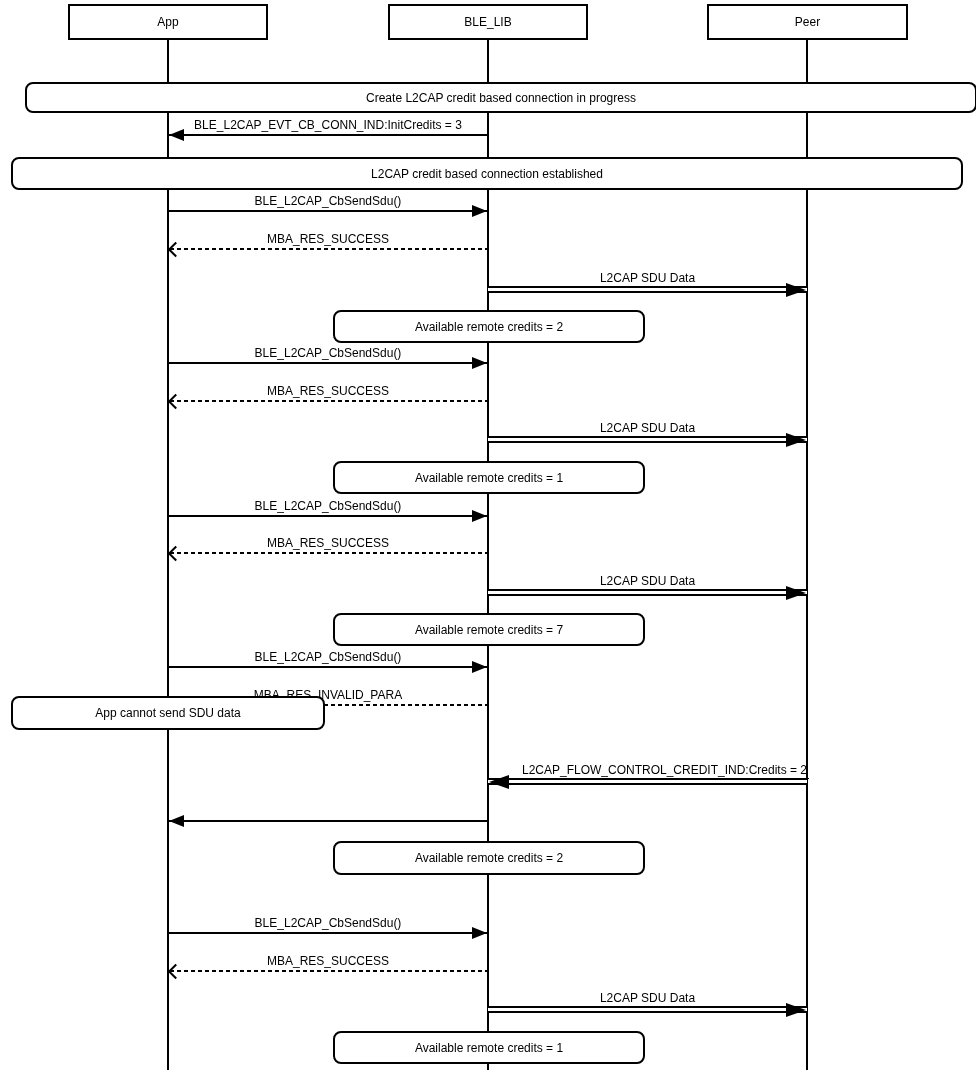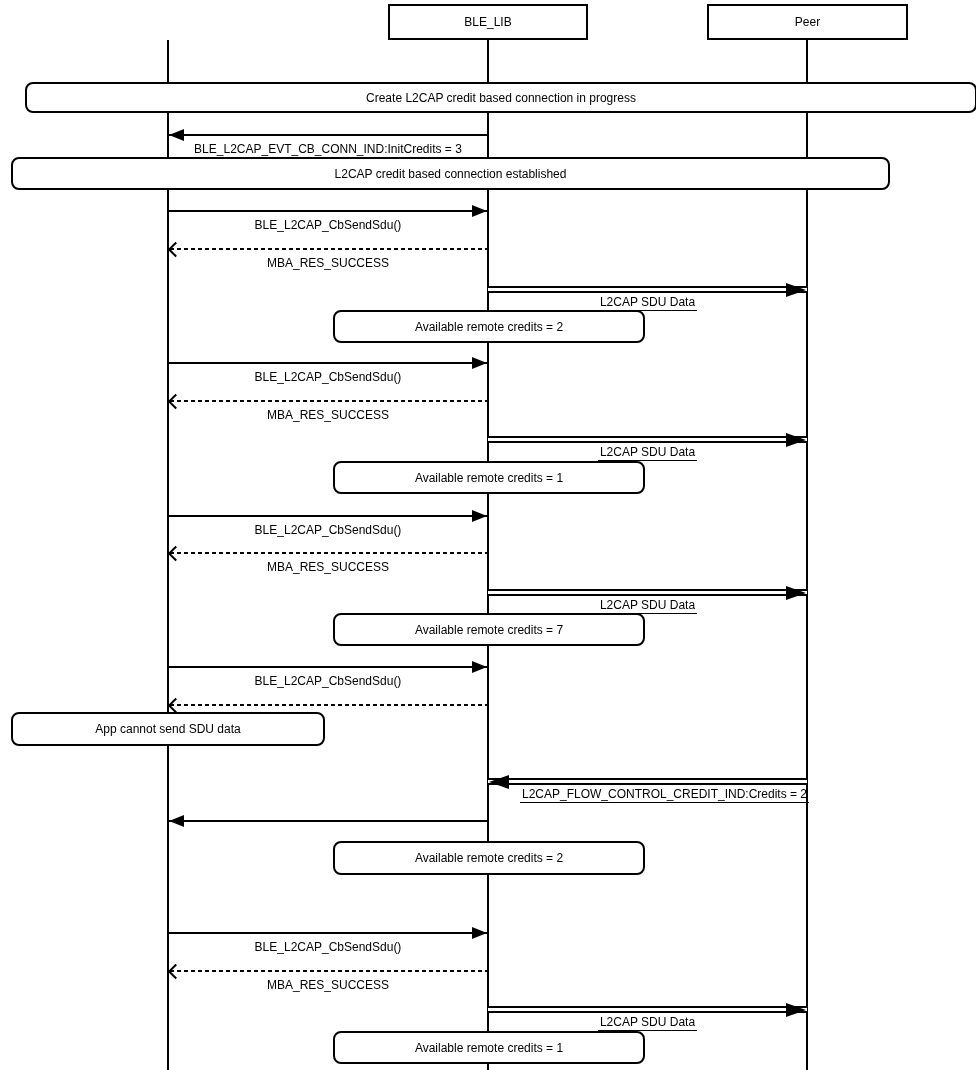--- a/index.html
+++ b/index.html
@@ -18,21 +18,21 @@
     box-sizing:border-box;display:flex;align-items:center;justify-content:center;
     font-size:12px;z-index:3;white-space:nowrap;
   }
   .note{
     position:absolute;border:2px solid #000;border-radius:8px;background:#fff;
     box-sizing:border-box;display:flex;align-items:center;justify-content:center;
     font-size:12px;z-index:3;white-space:nowrap;
   }
   .msg-label{
     position:absolute;height:17px;display:flex;align-items:flex-end;justify-content:center;
-    font-size:12px;white-space:nowrap;z-index:2;margin-top:24px;
+    font-size:12px;white-space:nowrap;z-index:2;
   }
   .msg-label span{display:inline-block;padding:0 2px;line-height:15px;}
   .msg-label.underlined span{border-bottom:1px solid #000;}
   .line-solid{position:absolute;height:0;border-top:2px solid #000;z-index:1;}
   .line-dashed{
     position:absolute;height:2px;z-index:1;
     background:repeating-linear-gradient(90deg,#000 0 4px,transparent 4px 7px);
   }
   .line-double{
     position:absolute;height:3px;border-top:2px solid #000;border-bottom:2px solid #000;
@@ -46,32 +46,35 @@
   .head.open-left{
     width:9px;height:9px;border-top:2px solid #000;border-left:2px solid #000;
     transform:rotate(-45deg);transform-origin:50% 50%;
   }
 </style>
 </head>
 <body>
 
 <div id="canvas">
     <div class="lifeline" style="left: 167px; top: 40px; height: 1030px;"></div>
+    <div class="actor-box" style="left: 68px; width: 200px;">
+      <span>App</span>
+    </div>
     <div class="lifeline" style="left: 487px; top: 40px; height: 1030px;"></div>
     <div class="actor-box" style="left: 388px; width: 200px;">
       <span>BLE_LIB</span>
     </div>
     <div class="lifeline" style="left: 806px; top: 40px; height: 1030px;"></div>
     <div class="actor-box" style="left: 707px; width: 201px;">
       <span>Peer</span>
     </div>
     <div class="banner" style="left: 25px; top: 82px; width: 952px; height: 31px;">
       <span>Create L2CAP credit based connection in progress</span>
     </div>
-    <div class="banner" style="left: 11px; top: 157px; width: 879px; height: 33px; text-align: center;">
+    <div class="banner" style="left: 11px; top: 157px; width: 952px; height: 33px; text-align: center;">
       <span>L2CAP credit based connection established</span>
     </div>
     <div class="msg-label" style="left: 168px; width: 320px; top: 116px;">
       <span>BLE_L2CAP_EVT_CB_CONN_IND:InitCredits = 3</span>
     </div>
     <div class="line-solid" style="left: 168px; width: 320px; top: 134px;"></div>
     <div class="head solid-left" style="left: 169px; top: 129px;"></div>
     <div class="msg-label" style="left: 168px; width: 320px; top: 192px;">
       <span>BLE_L2CAP_CbSendSdu()</span>
     </div>
@@ -115,20 +118,23 @@
     <div class="msg-label underlined" style="left: 488px; width: 319px; top: 573px;">
       <span>L2CAP SDU Data</span>
     </div>
     <div class="line-double" style="left: 488px; width: 319px; top: 589px;"></div>
     <div class="head double-right" style="left: 786px; top: 586px;"></div>
     <div class="msg-label" style="left: 168px; width: 320px; top: 648px;">
       <span>BLE_L2CAP_CbSendSdu()</span>
     </div>
     <div class="line-solid" style="left: 168px; width: 320px; top: 666px;"></div>
     <div class="head solid-right" style="left: 472px; top: 661px;"></div>
+    <div class="msg-label" style="left: 168px; width: 320px; top: 686px;">
+      <span>MBA_RES_INVALID_PARA</span>
+    </div>
     <div class="line-dashed" style="left: 170px; width: 318px; top: 704px;"></div>
     <div class="head open-left" style="left: 170px; top: 700px;"></div>
     <div class="msg-label underlined" style="left: 488px; width: 353px; top: 762px;">
       <span>L2CAP_FLOW_CONTROL_CREDIT_IND:Credits = 2</span>
     </div>
     <div class="line-double" style="left: 488px; width: 319px; top: 778px;"></div>
     <div class="head double-left" style="left: 489px; top: 775px;"></div>
     <div class="line-solid" style="left: 168px; width: 320px; top: 820px;"></div>
     <div class="head solid-left" style="left: 169px; top: 815px;"></div>
     <div class="msg-label" style="left: 168px; width: 320px; top: 914px;">
@@ -148,21 +154,21 @@
     <div class="head double-right" style="left: 786px; top: 1003px;"></div>
     <div class="note" style="left: 333px; top: 310px; width: 312px; height: 33px;">
       <span>Available remote credits = 2</span>
     </div>
     <div class="note" style="left: 333px; top: 461px; width: 312px; height: 33px;">
       <span>Available remote credits = 1</span>
     </div>
     <div class="note" style="left: 333px; top: 613px; width: 312px; height: 33px;">
       <span>Available remote credits = 7</span>
     </div>
-    <div class="note" style="left: 11px; top: 712px; width: 314px; height: 34px;">
+    <div class="note" style="left: 11px; top: 696px; width: 314px; height: 34px;">
       <span>App cannot send SDU data</span>
     </div>
     <div class="note" style="left: 333px; top: 841px; width: 312px; height: 34px;">
       <span>Available remote credits = 2</span>
     </div>
     <div class="note" style="left: 333px; top: 1031px; width: 312px; height: 33px;">
       <span>Available remote credits = 1</span>
     </div>
   </div>
 

